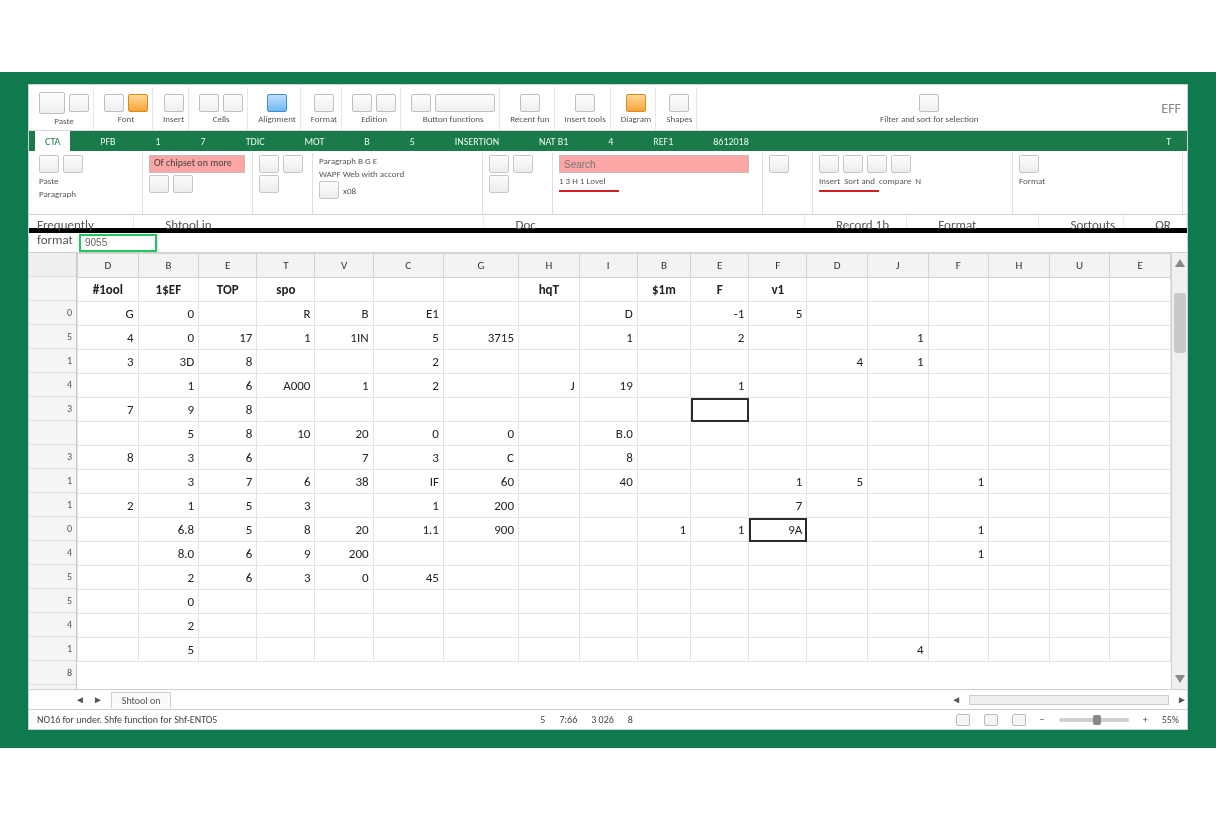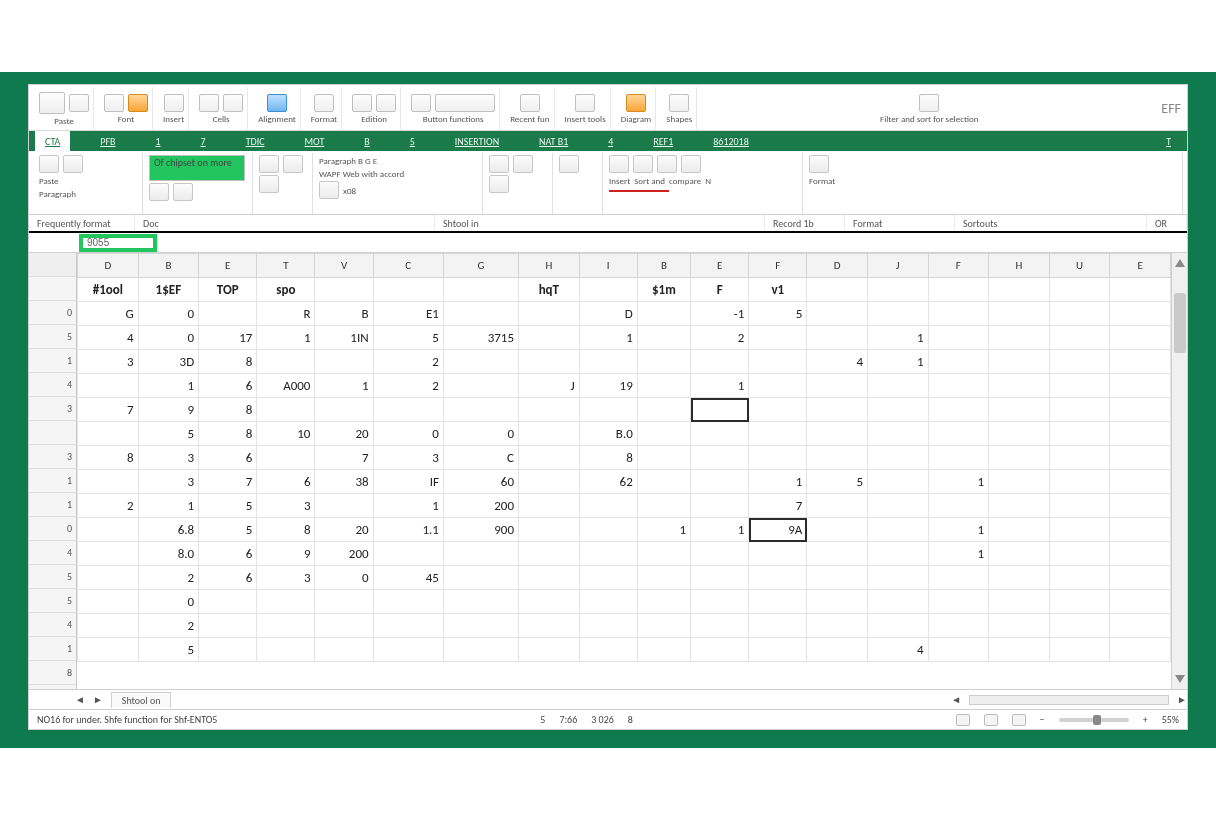--- a/index.html
+++ b/index.html
@@ -55,21 +55,21 @@
   .tabstrip {
     height: 20px;
     background: #1a7a4a;
     color: #e8f6ee;
     display: flex;
     align-items: center;
     font-size: 10px;
     padding: 0 6px;
     gap: 20px;
   }
-  .tabstrip .tab { padding: 0 10px; white-space: nowrap; text-decoration: underline; }
+  .tabstrip .tab { padding: 0 10px; white-space: nowrap; }
   .tabstrip .tab.active { background: #ffffff; color: #1a7a4a; height: 100%; display: flex; align-items:center; }
   .tabstrip .rtab { margin-left: auto; }
 
   
   .ribbon2 {
     height: 64px;
     border-bottom: 1px solid #d0d0d0;
     display: flex;
     align-items: stretch;
     padding: 2px 4px 0 4px;
@@ -82,38 +82,39 @@
     justify-content: flex-start;
     gap: 2px;
   }
   .rb2-row { display:flex; gap:4px; align-items:center; }
   .rb2-ico {
     width: 20px; height: 18px; border: 1px solid #c7c7c7;
     background: linear-gradient(#fcfcfc,#ececec); border-radius: 2px;
   }
   .rb2-txt { font-size: 9px; color:#555; white-space:nowrap; }
   .rb2-input {
-    height: 26px; border: 1px solid #bfbfbf; background:#22c55e; font-size:10px;
+    height: 18px; border: 1px solid #bfbfbf; background:#fca5a5; font-size:10px;
     padding: 0 4px; color:#444;
   }
   .rule-red { height:2px; background:#d02020; width:60px; margin-top:2px;}
 
   
   .grouplabels {
     height: 18px;
-    border-bottom: 2px solid #000000;
+    border-bottom: 5px solid #000000;
     display: flex;
-    font-size: 10px;
+    font-size: 13px;
     color: #555;
+    gap: 23px;
   }
   .grouplabels > div { padding: 2px 8px; border-right: 1px solid #eaeaea; }
 
   
   .fbar { height: 20px; display:flex; align-items:center; border-bottom:1px solid #d0d0d0; }
-  .namebox { width: 78px; height: 18px; border:4px solid #22c55e; margin-left:50px; font-size:10px; padding:1px 4px; color:#666; }
+  .namebox { width: 78px; height: 18px; border:2px solid #22c55e; margin-left:50px; font-size:10px; padding:1px 4px; color:#666; }
   .fbar-rest { flex:1; border-left:1px solid #e0e0e0; height:100%; }
 
   
   .sheet-wrap { flex:1; display:flex; overflow:hidden; position:relative; }
   .rowhdrs {
     width: 48px;
     background:#f5f5f5;
     border-right:1px solid #c8c8c8;
     font-size:10px; color:#555;
   }
@@ -315,20 +316,27 @@
     </div>
     <div class="rb2-group" style="width:70px">
       <div class="rb2-row">
             <div class="rb2-ico"></div>
             <div class="rb2-ico"></div>
           </div>
       <div class="rb2-row">
             <div class="rb2-ico"></div>
           </div>
     </div>
+    <div class="rb2-group" style="width:210px">
+      <input class="rb2-input" style="width: 190px;" placeholder="Search">
+      <div class="rb2-row">
+        <span class="rb2-txt">1  3  H  1  Lovel</span>
+      </div>
+      <div class="rule-red"></div>
+    </div>
     <div class="rb2-group" style="width:50px">
       <div class="rb2-row">
             <div class="rb2-ico"></div>
           </div>
     </div>
     <div class="rb2-group" style="width:200px">
       <div class="rb2-row">
         <div class="rb2-ico"></div>
         <div class="rb2-ico"></div>
         <div class="rb2-ico"></div>
@@ -345,22 +353,22 @@
     <div class="rb2-group nosep" style="flex:1">
       <div class="rb2-row">
             <div class="rb2-ico"></div>
           </div>
       <span class="rb2-txt">Format</span>
     </div>
   </div>
 
   <div class="grouplabels">
     <div style="width:106px">Frequently format</div>
+    <div style="width:330px">Shtool in</div>
     <div style="width:300px">Doc</div>
-    <div style="width:330px">Shtool in</div>
     <div style="width:80px">Record 1b</div>
     <div style="width:110px">Format</div>
     <div style="flex:1">Sortouts</div>
     <div style="width:40px">OR</div>
   </div>
 
   <div class="fbar">
     <input class="namebox" value="9055" style="">
     <div class="fbar-rest"></div>
   </div>
@@ -594,21 +602,21 @@
               </tr>
               <tr>
                 <td class="bd"></td>
                 <td class="bd">3</td>
                 <td class="bd">7</td>
                 <td class="bd">6</td>
                 <td class="bd">38</td>
                 <td class="bd">IF</td>
                 <td class="bd">60</td>
                 <td></td>
-                <td>62</td>
+                <td>40</td>
                 <td></td>
                 <td></td>
                 <td>1</td>
                 <td>5</td>
                 <td></td>
                 <td>1</td>
                 <td></td>
                 <td></td>
                 <td></td>
               </tr>

